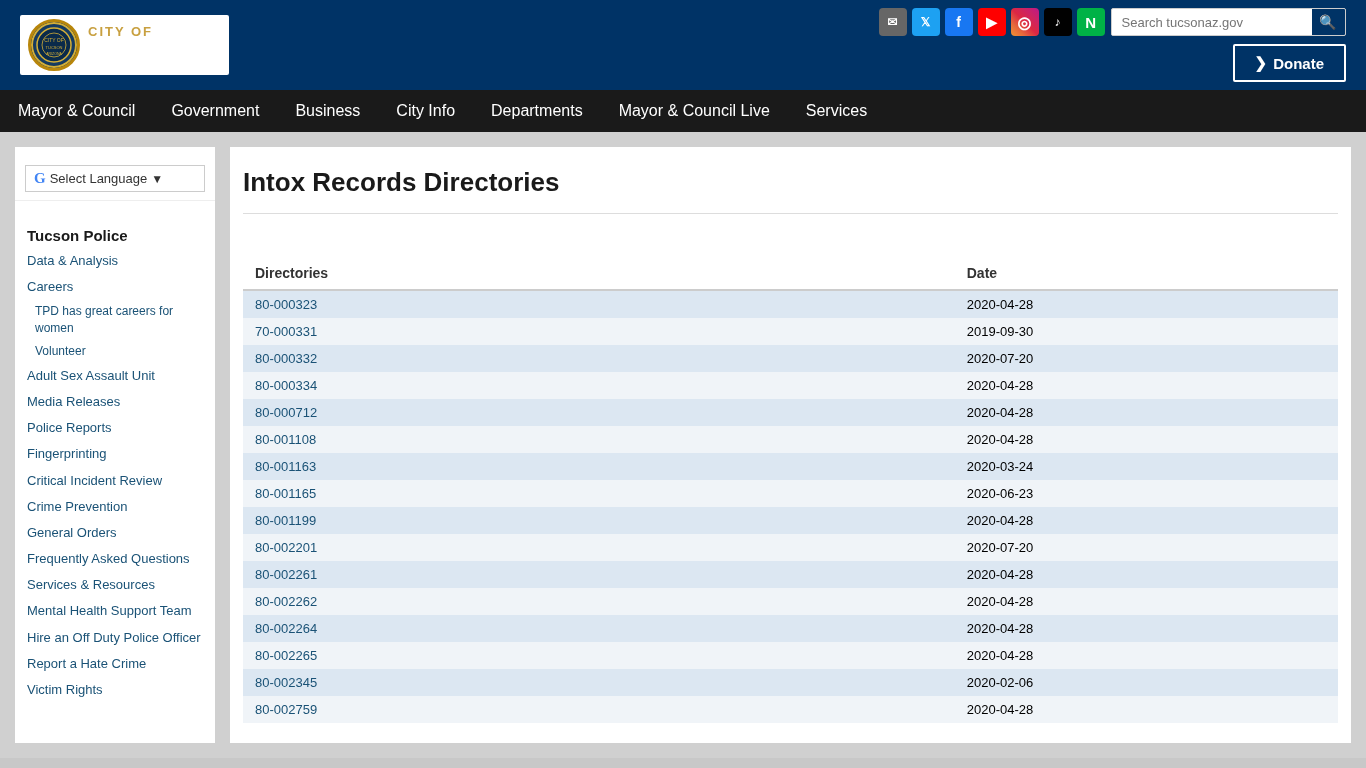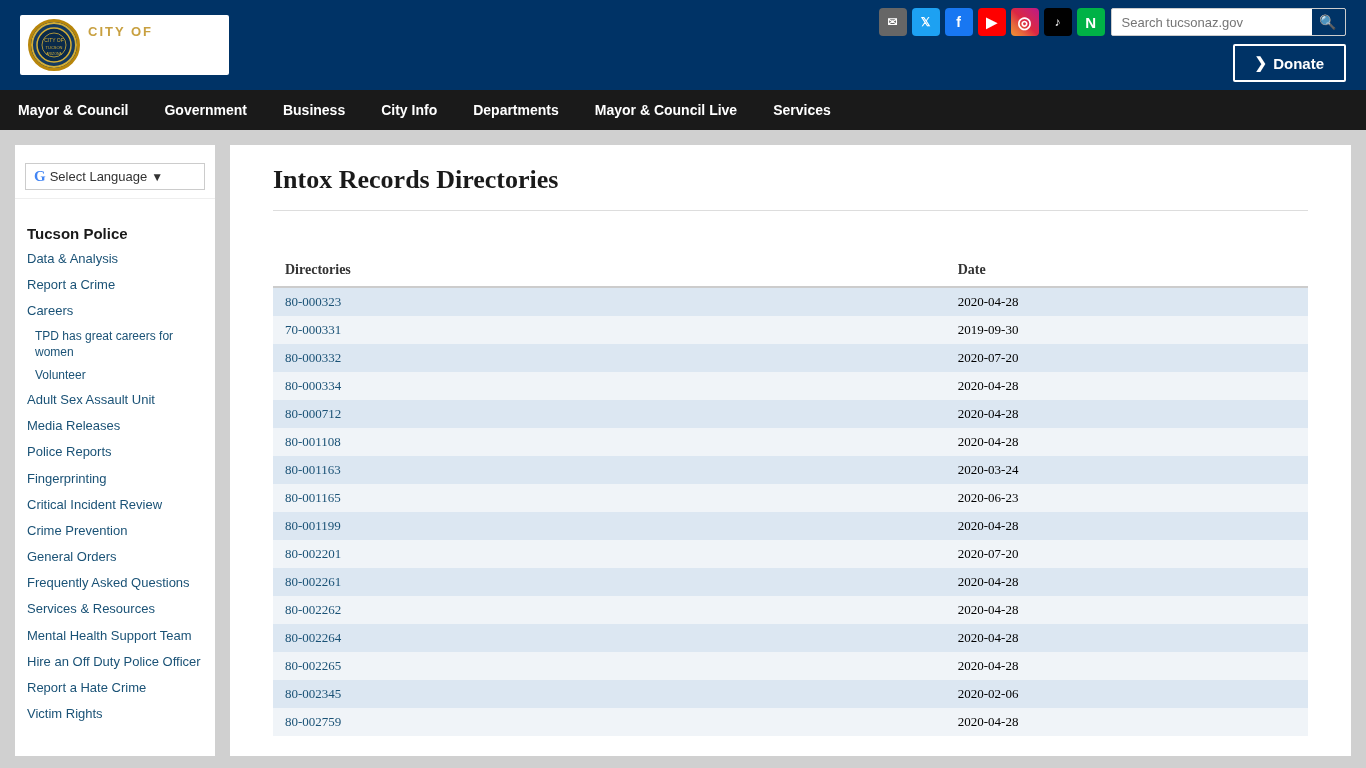--- a/index.html
+++ b/index.html
@@ -27,38 +27,38 @@
     .si-tiktok { background: #010101; }
     .si-nextdoor { background: #00b246; }
     #search-box { display: flex; align-items: center; background: white; border: 1px solid #ccc; border-radius: 2px; overflow: hidden; }
     #search-input { border: none; outline: none; padding: 5px 10px; font-size: 13px; width: 200px; color: #737373; }
     #search-btn { background: #003366; border: none; padding: 5px 8px; cursor: pointer; color: white; font-size: 14px; }
     #donate-row { display: flex; justify-content: flex-end; }
     #donate-btn { background: #003366; border: 2px solid white; color: white; padding: 8px 20px; font-size: 15px; font-weight: bold; cursor: pointer; display: flex; align-items: center; gap: 6px; border-radius: 2px; }
 
     
     #nav { background: #1a1a1a; display: flex; align-items: stretch; }
-    .nav-item { color: white; padding: 12px 18px; cursor: pointer; font-size: 14px; font-weight: bold; white-space: nowrap; display: flex; align-items: center; }
+    .nav-item { color: white; padding: 12px 18px; cursor: pointer; font-size: 16px; font-weight: normal; white-space: nowrap; display: flex; align-items: center; }
 
     
     #main-wrapper { background: #d0d0d0; padding: 15px; display: flex; gap: 15px; min-height: 620px; }
 
     
     #sidebar { width: 200px; flex-shrink: 0; background: white; padding: 10px 0; }
     #lang-selector { padding: 8px 10px; border-bottom: 1px solid #eee; margin-bottom: 10px; }
     #lang-box { display: flex; align-items: center; gap: 4px; border: 1px solid #ccc; padding: 4px 8px; font-size: 13px; cursor: pointer; background: white; }
     #lang-g { color: #4285f4; font-weight: bold; font-size: 15px; font-family: Georgia, serif; }
     #lang-label { color: #333; font-size: 13px; }
     #lang-arrow { color: #333; font-size: 12px; }
     .sidebar-section-title { font-weight: bold; font-size: 15px; color: #1a1a1a; padding: 8px 12px 4px; margin-top: 18px; }
     .sidebar-link { display: block; padding: 4px 12px; color: #1a5276; font-size: 13px; cursor: pointer; text-decoration: none; line-height: 1.4; }
     .sidebar-sublink { display: block; padding: 3px 20px; color: #1a5276; font-size: 12px; cursor: pointer; text-decoration: none; line-height: 1.4; }
 
     
-    #content { flex: 1; background: white; padding: 20px 43px; font-family: Liberation Serif, serif; }
+    #content { flex: 1; background: white; padding: 20px 13px; }
     #page-title { font-size: 26px; font-weight: bold; color: #1a1a1a; margin-bottom: 25px; border-bottom: 1px solid #ddd; padding-bottom: 15px; }
 
     
     #dir-table { width: 100%; border-collapse: collapse; margin-top: 43px; }
     #dir-table th { text-align: left; padding: 8px 12px; font-size: 14px; font-weight: bold; color: #333; border-bottom: 2px solid #ccc; }
     #dir-table td { padding: 6px 12px; font-size: 13px; }
     #dir-table tr:nth-child(even) td { background: #f0f4f8; }
     #dir-table tr:nth-child(odd) td { background: #dce7f2; }
     .dir-link { color: #1a5276; text-decoration: none; cursor: pointer; }
     .col-dir { width: 65%; }
@@ -128,21 +128,20 @@
     <div id="lang-selector">
       <div id="lang-box">
         <span id="lang-g">G</span>
         <span id="lang-label">Select Language</span>
         <span id="lang-arrow">▼</span>
       </div>
     </div>
     <div class="sidebar-section-title">Tucson Police</div>
     <div id="sidebar-links">
         <a href="#" class="sidebar-link">Data &amp; Analysis</a>
-        <a href="#" class="sidebar-link">Report a Crime</a>
         <a href="#" class="sidebar-link">Careers</a>
         <a href="#" class="sidebar-sublink">TPD has great careers for women</a>
         <a href="#" class="sidebar-sublink">Volunteer</a>
         <a href="#" class="sidebar-link">Adult Sex Assault Unit</a>
         <a href="#" class="sidebar-link">Media Releases</a>
         <a href="#" class="sidebar-link">Police Reports</a>
         <a href="#" class="sidebar-link">Fingerprinting</a>
         <a href="#" class="sidebar-link">Critical Incident Review</a>
         <a href="#" class="sidebar-link">Crime Prevention</a>
         <a href="#" class="sidebar-link">General Orders</a>

